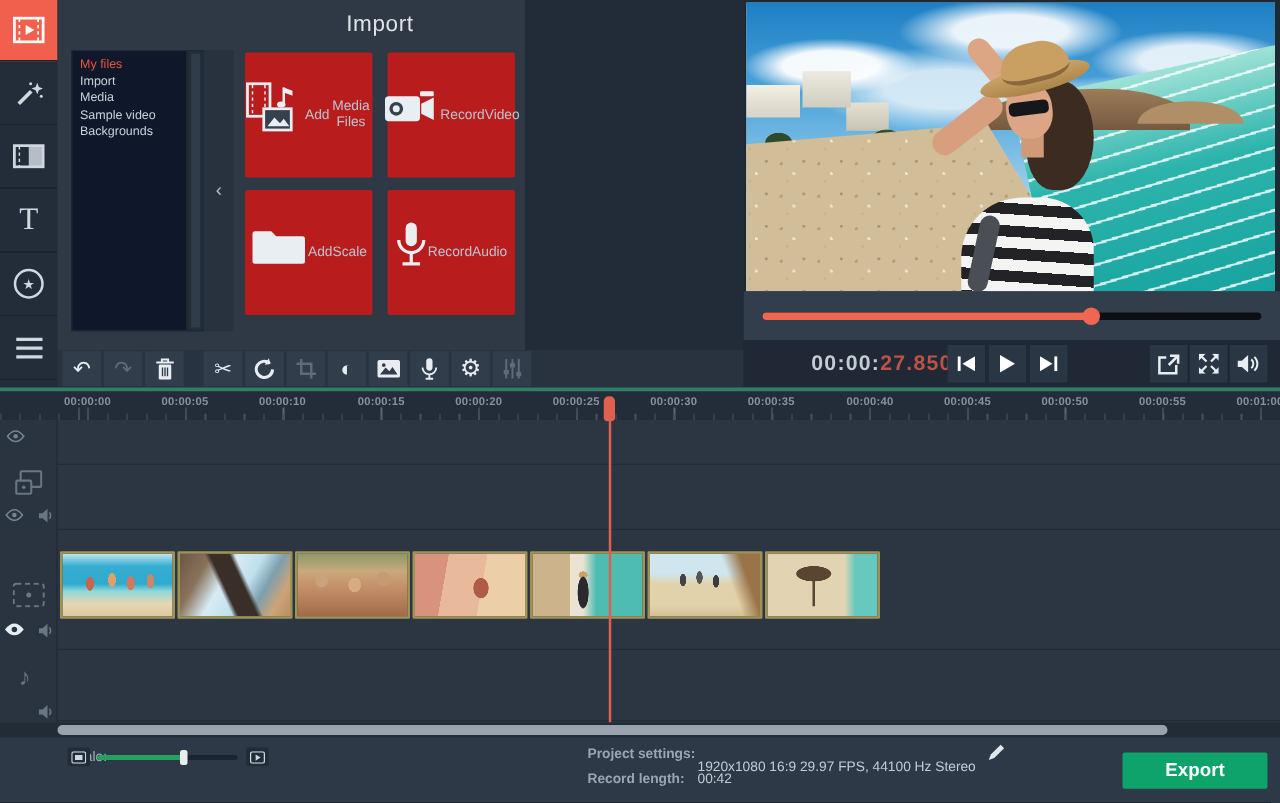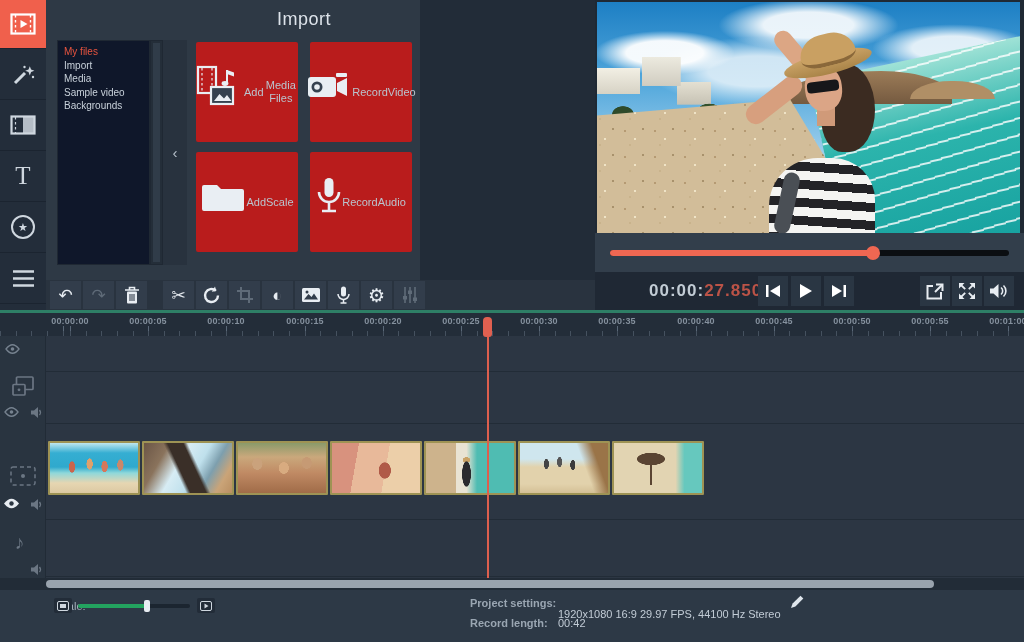--- a/index.html
+++ b/index.html
@@ -552,15 +552,18 @@
     <span class="ps-label">Project settings:</span>
     <span class="ps-value">1920x1080 16:9 29.97 FPS, 44100 Hz Stereo</span>
     <span class="pencil">
       <svg width="14" height="14" viewBox="0 0 14 14">
         <path d="M1 13l1.6-4.4L10.5.7l2.8 2.8-7.9 7.9z" fill="#dfe6ec"></path>
       </svg>
     </span>
     <span class="pl-label">Record length:</span>
     <span class="pl-value">00:42</span>
 
+    <div class="export-btn">
+      <span>Export</span>
+    </div>
   </footer>
 
 </div>
 
 </body></html>

